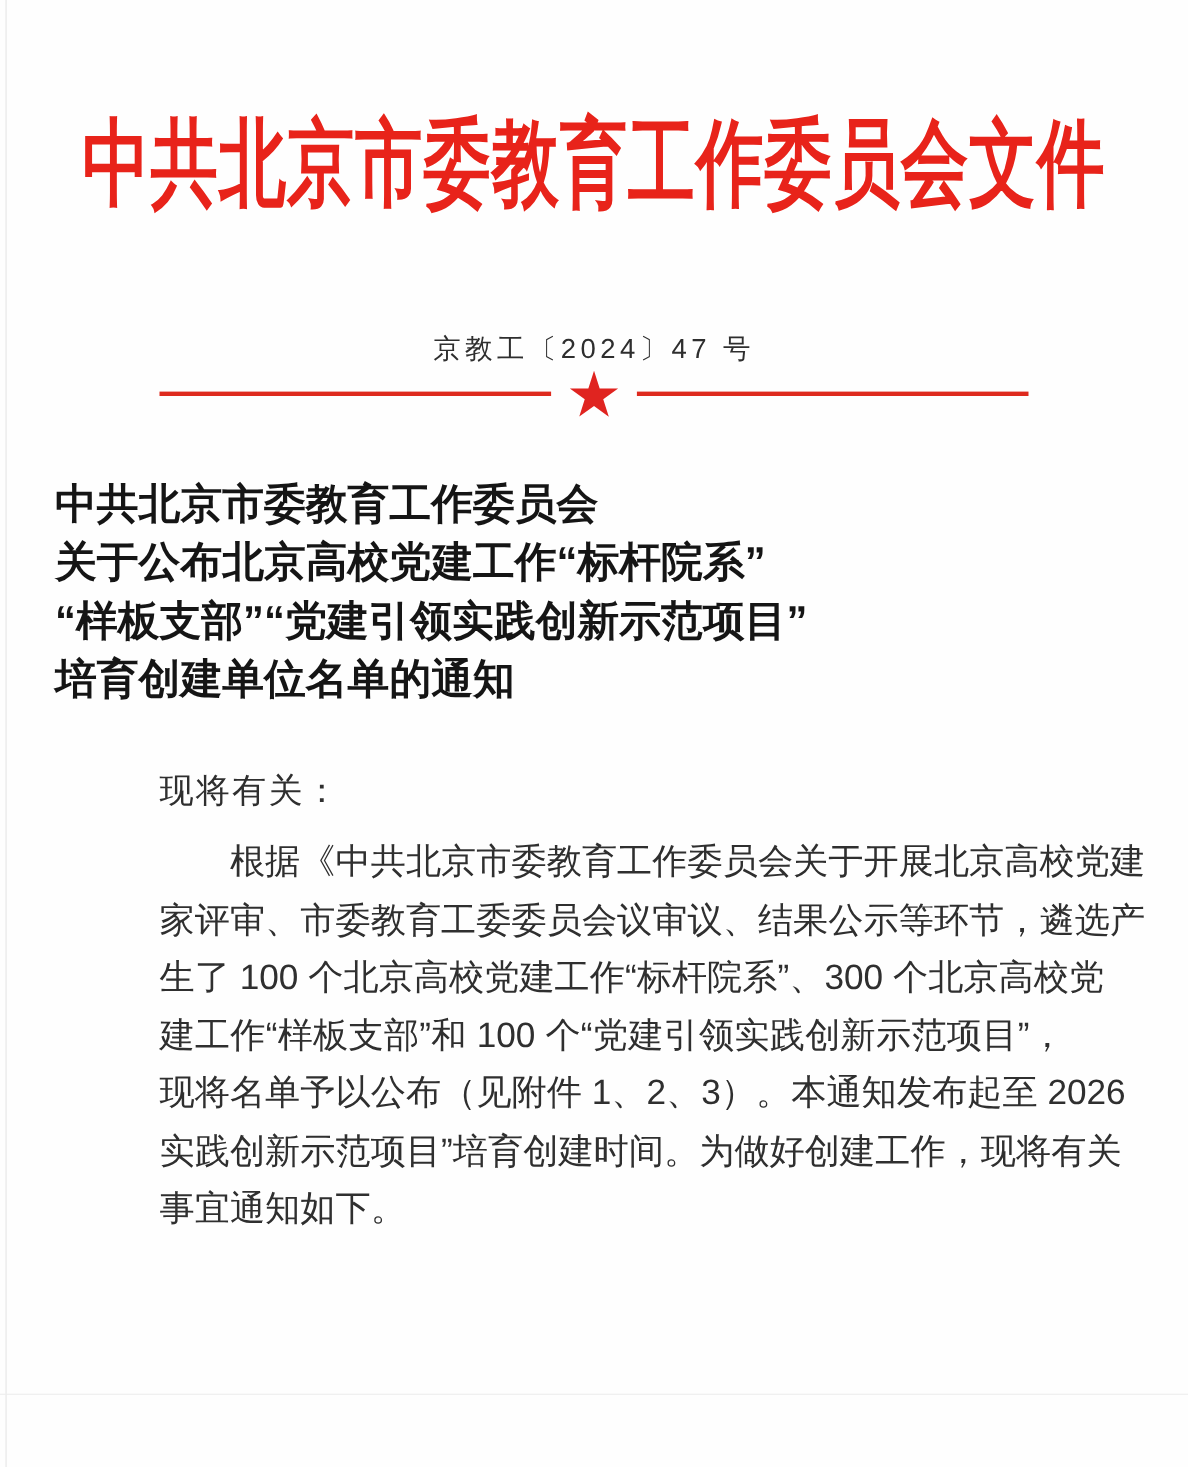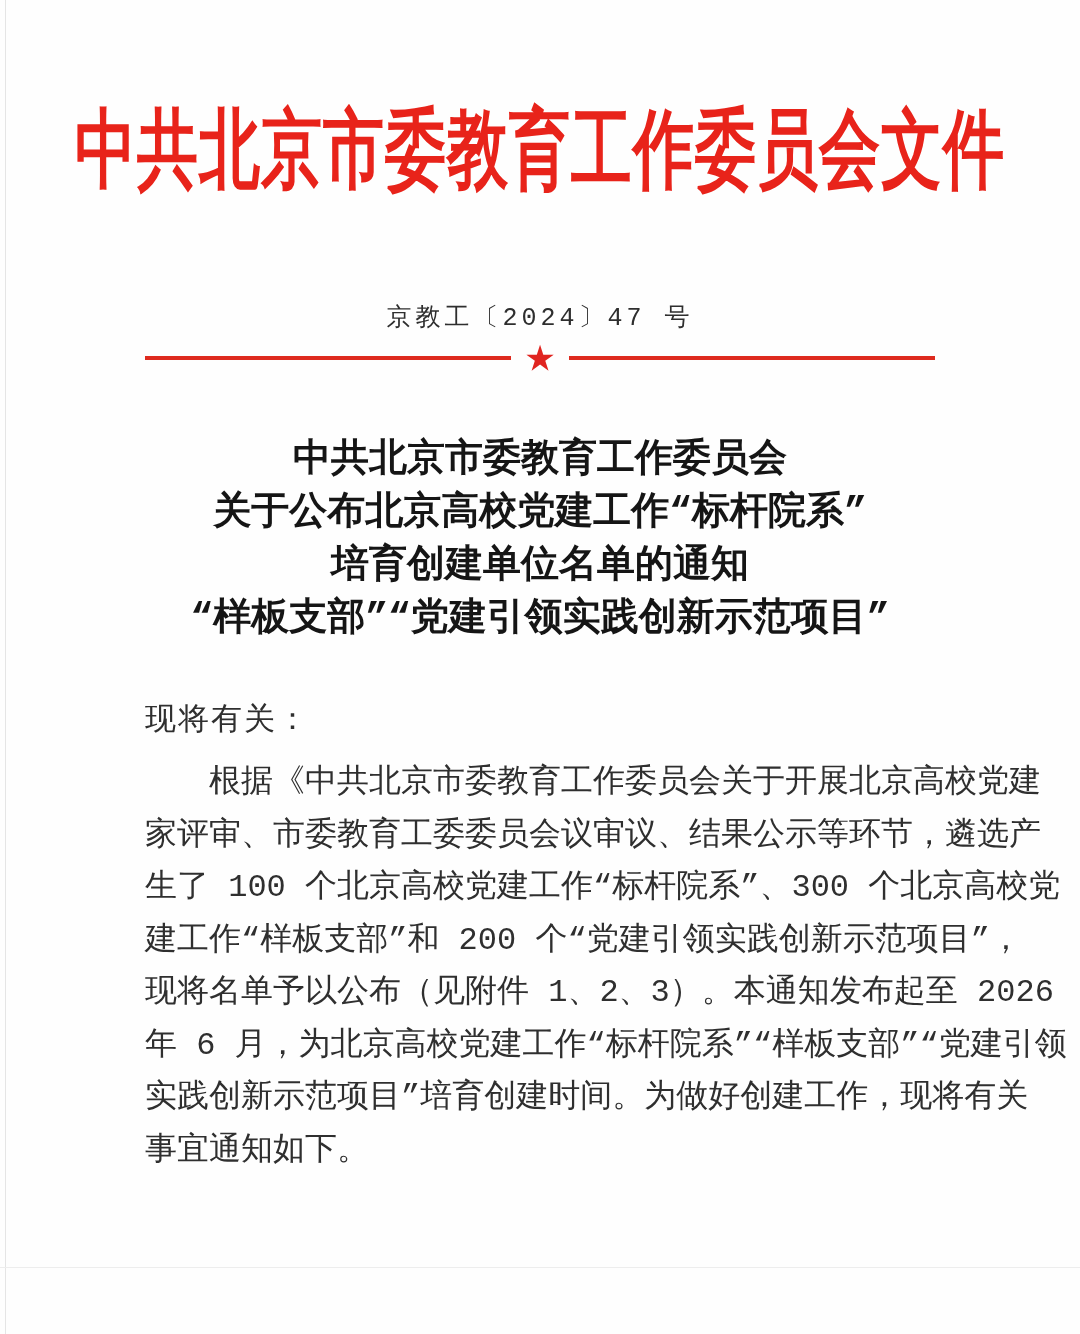--- a/index.html
+++ b/index.html
@@ -6,21 +6,21 @@
     margin: 0;
     padding: 0;
     background: #ffffff;
   }
   .page {
     position: relative;
     width: 1080px;
     height: 1334px;
     background: #fefefe;
     overflow: hidden;
-    font-family: Liberation Mono, monospace;
+    font-family: Liberation Sans, sans-serif;
   }
   
   .page .edge-left {
     position: absolute;
     left: 5px; top: 0; bottom: 0;
     width: 1px;
     background: #e5e5e5;
   }
   .page .edge-bottom {
     position: absolute;
@@ -73,21 +73,20 @@
     line-height: 44px;
     margin: 0 14px;
     flex: 0 0 auto;
   }
   
   .doc-title {
     position: absolute;
     top: 433px;
     left: 50px;
     right: 50px;
-    text-align: center;
     color: #151515;
     font-weight: bold;
     font-size: 38px;
     line-height: 53px;
   }
   .doc-title .title-line { white-space: nowrap; }
   
   .salutation {
     position: absolute;
     top: 698px;
@@ -126,29 +125,28 @@
 
   <div class="red-rule">
     <div class="seg"></div>
     <div class="star">★</div>
     <div class="seg"></div>
   </div>
 
   <div class="doc-title">
       <div class="title-line">中共北京市委教育工作委员会</div>
       <div class="title-line">关于公布北京高校党建工作“标杆院系”</div>
+      <div class="title-line">“样板支部”“党建引领实践创新示范项目”</div>
       <div class="title-line">培育创建单位名单的通知</div>
-      <div class="title-line">“样板支部”“党建引领实践创新示范项目”</div>
     </div>
 
   <div class="salutation">现将有关：</div>
 
   <div class="body-paragraph">
       <div class="body-line">根据《中共北京市委教育工作委员会关于开展北京高校党建</div>
       <div class="body-line">家评审、市委教育工委委员会议审议、结果公示等环节，遴选产</div>
       <div class="body-line">生了 100 个北京高校党建工作“标杆院系”、300 个北京高校党</div>
-      <div class="body-line">建工作“样板支部”和 200 个“党建引领实践创新示范项目”，</div>
+      <div class="body-line">建工作“样板支部”和 100 个“党建引领实践创新示范项目”，</div>
       <div class="body-line">现将名单予以公布（见附件 1、2、3）。本通知发布起至 2026</div>
-      <div class="body-line">年 6 月，为北京高校党建工作“标杆院系”“样板支部”“党建引领</div>
       <div class="body-line">实践创新示范项目”培育创建时间。为做好创建工作，现将有关</div>
       <div class="body-line">事宜通知如下。</div>
     </div>
 </div>
 
 </body></html>

